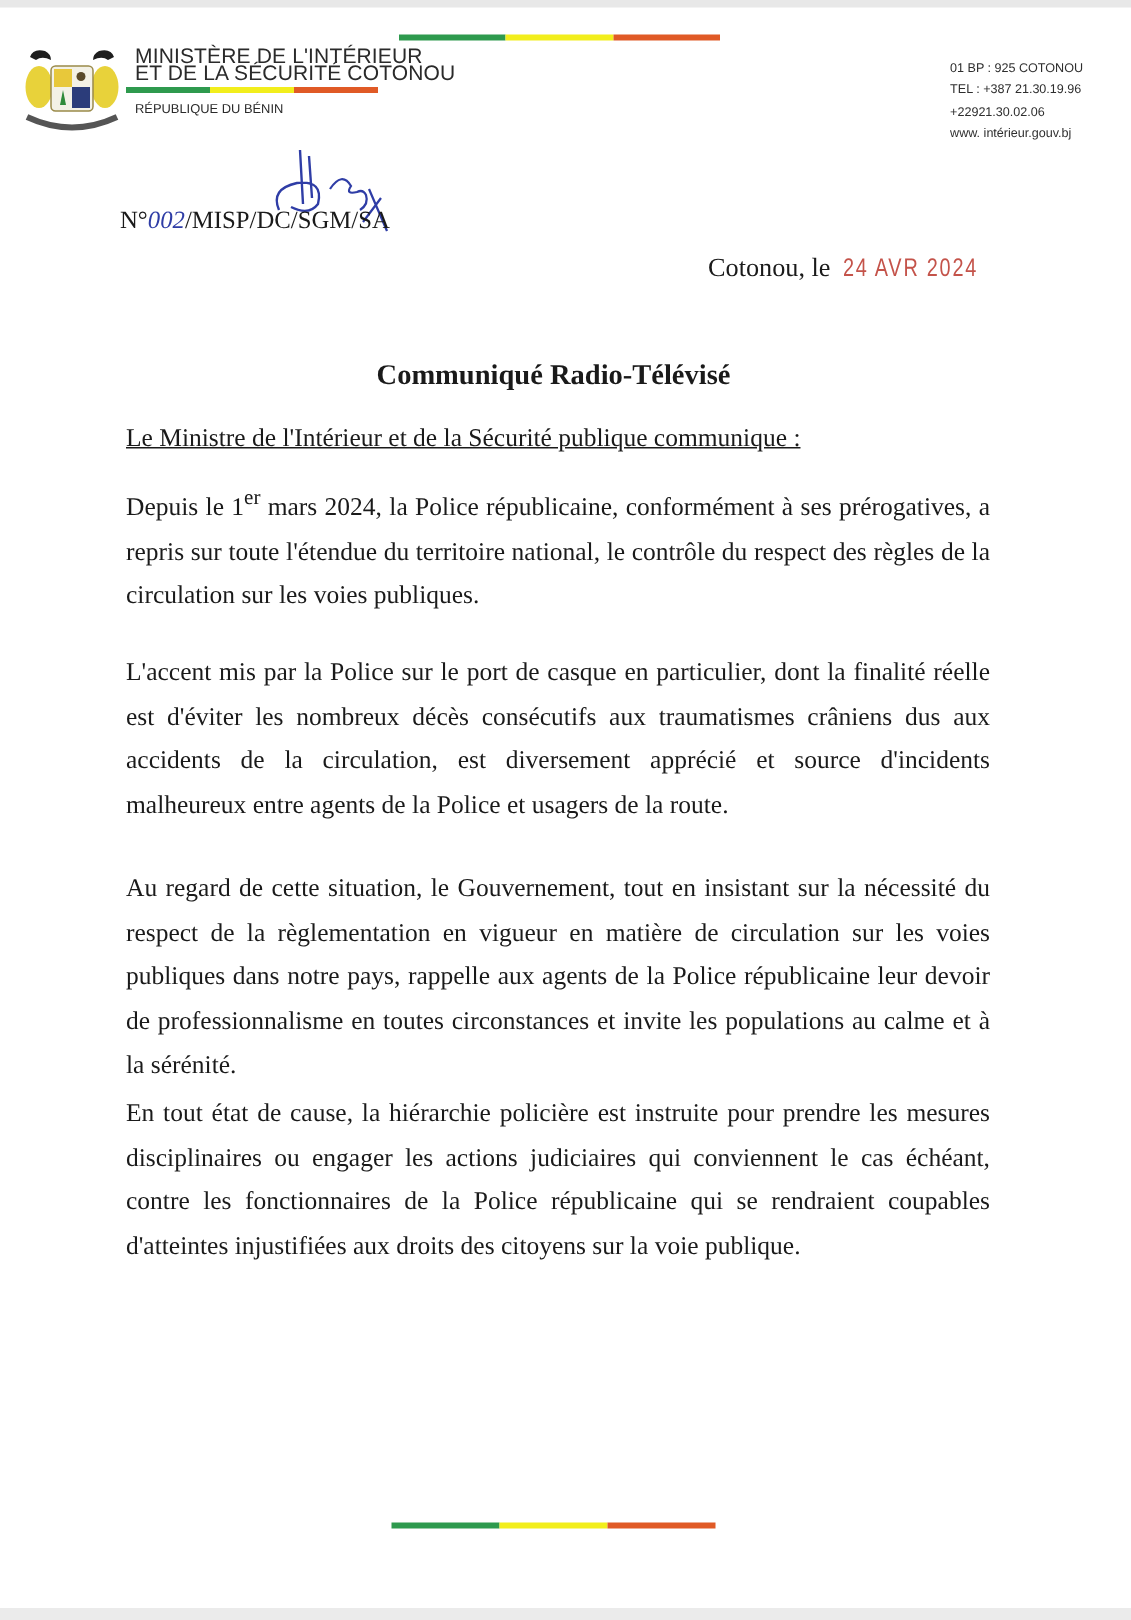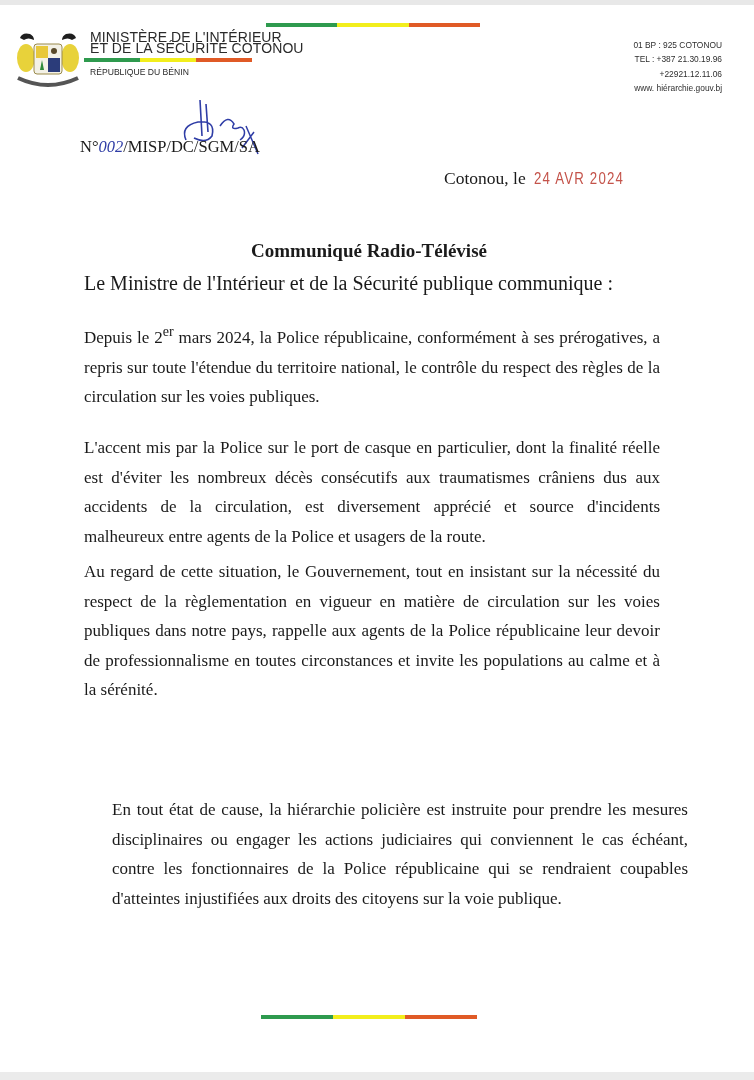--- a/index.html
+++ b/index.html
@@ -14,39 +14,39 @@
 
   
   .emblem { position: absolute; left: 12px; top: 28px; width: 72px; height: 64px; }
   .ministry { position: absolute; left: 90px; top: 32px; font-family: "Liberation Sans", "DejaVu Sans", sans-serif; font-size: 14px; line-height: 11px; color: #2a2a2a; letter-spacing: 0.1px; }
   .flagbar { position: absolute; height: 4px; display: flex; }
   .flagbar span { display: block; height: 100%; }
   .flag-head-left { left: 84px; top: 58px; width: 168px; }
   .flag-top-center { left: 266px; top: 23px; width: 214px; }
   .flag-bottom { left: 261px; top: 1015px; width: 216px; }
   .republic { position: absolute; left: 90px; top: 67px; font-family: "Liberation Sans", "DejaVu Sans", sans-serif; font-size: 8.6px; color: #2a2a2a; }
-  .contact { position: absolute; right: 32px; top: 38px; text-align: right; font-family: "Liberation Sans", "DejaVu Sans", sans-serif; font-size: 8.4px; line-height: 14.4px; color: #2e2e2e; }
+  .contact { position: absolute; right: 32px; top: 38px; text-align: left; font-family: "Liberation Sans", "DejaVu Sans", sans-serif; font-size: 8.4px; line-height: 14.4px; color: #2e2e2e; }
 
   
   .reference { position: absolute; left: 80px; top: 137px; font-size: 16.5px; color: #1a1a1a; }
   .reference .num { color: #2f3da6; font-style: italic; text-underline-offset: 2px; margin-top: 25px; }
   .signature { position: absolute; left: 176px; top: 96px; width: 90px; height: 64px; }
 
-  .dateline { position: absolute; left: 444px; top: 168px; font-size: 17.5px; color: #1a1a1a; }
+  .dateline { position: absolute; left: 472px; top: 168px; font-size: 17.5px; color: #1a1a1a; }
   .stamp { font-family: "Liberation Sans Narrow", "Liberation Sans", "DejaVu Sans Condensed", sans-serif; color: #c4534a; font-size: 17px; letter-spacing: 1.5px; transform: scaleX(0.78); display: inline-block; transform-origin: left center; margin-left: 4px; }
 
   .title { position: absolute; left: 0; width: 738px; top: 240px; text-align: center; font-weight: bold; font-size: 19px; color: #1a1a1a; }
 
-  .intro { position: absolute; left: 84px; top: 272px; font-size: 20px; }
+  .intro { position: absolute; left: 84px; top: 282px; font-size: 17px; text-decoration: underline; }
 
   .para { position: absolute; left: 84px; width: 576px; font-size: 17px; line-height: 29.5px; text-align: justify; text-align-last: left; }
   .p1 { top: 323px; }
   .p2 { top: 433px; }
-  .p3 { top: 557px; }
-  .p4 { top: 795px; margin-left: 28px; }
+  .p3 { top: 577px; }
+  .p4 { top: 727px; }
   sup { font-size: 14px; line-height: 0; vertical-align: 7px; }
 </style>
 </head>
 <body>
 
 <div class="edge-top"></div>
 
 <svg class="emblem" viewBox="0 0 72 64">
   <path d="M8 10 q2 -6 10 -4 q4 2 4 6 q-6 -3 -10 0 z" fill="#1e1e1e"></path>
   <path d="M64 10 q-2 -6 -10 -4 q-4 2 -4 6 q6 -3 10 0 z" fill="#1e1e1e"></path>
@@ -75,43 +75,43 @@
 
 <div class="flagbar flag-top-center">
   <span style="flex:1;background:#2e9a4e"></span>
   <span style="flex:1;background:#f2ee1c"></span>
   <span style="flex:1;background:#e05a26"></span>
 </div>
 
 <div class="contact">
   <div>01 BP : 925 COTONOU</div>
   <div>TEL : +387 21.30.19.96</div>
-  <div>+22921.12.11.06</div>
-  <div>www. hiérarchie.gouv.bj</div>
+  <div>+22921.30.02.06</div>
+  <div>www. intérieur.gouv.bj</div>
 </div>
 
 <svg class="signature" viewBox="0 0 90 64">
   <path d="M24 4 L26 40 M30 8 L32 36 M10 44 Q4 30 22 26 Q40 24 36 40 Q30 48 18 42" stroke="#2f3da6" stroke-width="1.6" fill="none"></path>
   <path d="M44 30 Q52 18 58 28 Q54 34 62 32 Q66 30 68 34 Q70 40 64 44 M70 30 L82 58 M78 36 L66 52" stroke="#2f3da6" stroke-width="1.5" fill="none"></path>
 </svg>
 
 <div class="reference">
   <span>N°</span><span class="num">002</span><span>/MISP/DC/SGM/SA</span>
 </div>
 
 <div class="dateline">
   <span>Cotonou, le</span>
   <span class="stamp">24 AVR 2024</span>
 </div>
 
 <div class="title">Communiqué Radio-Télévisé</div>
 
 <div class="intro">Le Ministre de l'Intérieur et de la Sécurité publique communique :</div>
 
-<div class="para p1"><span>Depuis le 2</span><sup>er</sup><span> mars 2024, la Police républicaine, conformément à ses prérogatives, a repris sur toute l'étendue du territoire national, le contrôle du respect des règles de la circulation sur les voies publiques.</span></div>
+<div class="para p1"><span>Depuis le 1</span><sup>er</sup><span> mars 2024, la Police républicaine, conformément à ses prérogatives, a repris sur toute l'étendue du territoire national, le contrôle du respect des règles de la circulation sur les voies publiques.</span></div>
 
 <div class="para p2">L'accent mis par la Police sur le port de casque en particulier, dont la finalité réelle est d'éviter les nombreux décès consécutifs aux traumatismes crâniens dus aux accidents de la circulation, est diversement apprécié et source d'incidents malheureux entre agents de la Police et usagers de la route.</div>
 
 <div class="para p3">Au regard de cette situation, le Gouvernement, tout en insistant sur la nécessité du respect de la règlementation en vigueur en matière de circulation sur les voies publiques dans notre pays, rappelle aux agents de la Police républicaine leur devoir de professionnalisme en toutes circonstances et invite les populations au calme et à la sérénité.</div>
 
 <div class="para p4">En tout état de cause, la hiérarchie policière est instruite pour prendre les mesures disciplinaires ou engager les actions judiciaires qui conviennent le cas échéant, contre les fonctionnaires de la Police républicaine qui se rendraient coupables d'atteintes injustifiées aux droits des citoyens sur la voie publique.</div>
 
 <div class="flagbar flag-bottom">
   <span style="flex:1;background:#2e9a4e"></span>
   <span style="flex:1;background:#f2ee1c"></span>

